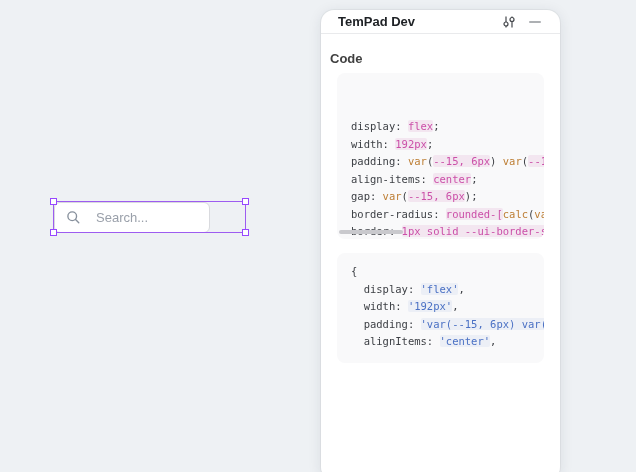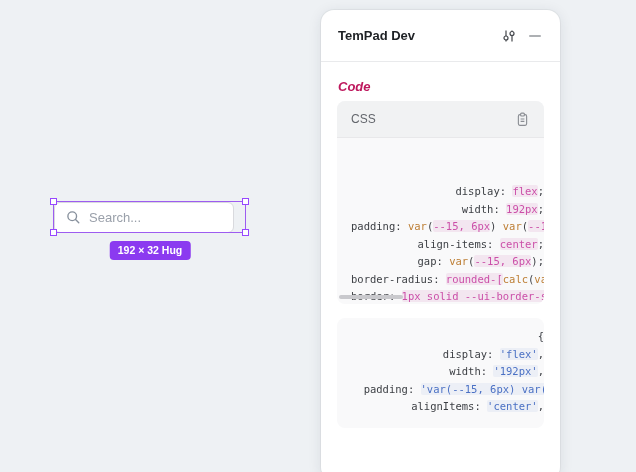--- a/index.html
+++ b/index.html
@@ -7,26 +7,26 @@
   body {
     position: relative;
     overflow: hidden;
     background: #eef1f4;
     font-family: "Liberation Sans", sans-serif;
   }
 
   
   .mock-input {
     position: absolute; left: 54px; top: 202px;
-    width: 180px; height: 31px;
+    width: 156px; height: 31px;
     background: #ffffff;
     border: 1px solid #d9dade;
     border-radius: 6px;
     display: flex; align-items: center;
-    padding: 0 10px; gap: 7px;
+    padding: 0 10px; gap: 14px;
   }
   .mock-input .ph { color: #9aa0aa; font-size: 13px; }
   .selection-box {
     position: absolute; left: 53px; top: 201px;
     width: 193px; height: 32px;
     border: 1.5px solid #9d5cf0;
     pointer-events: none;
   }
   .handle {
     position: absolute; width: 7px; height: 7px;
@@ -49,36 +49,35 @@
   
   .plugin-panel {
     position: absolute; left: 321px; top: 10px;
     width: 239px; height: 470px;
     background: #ffffff;
     border-radius: 13px;
     box-shadow: 0 2px 14px rgba(25,35,60,0.10), 0 0 0 1px rgba(0,0,0,0.04);
     overflow: hidden;
   }
   .panel-row {
-    height: 52px;
+    height: 24px;
     display: flex; align-items: center;
     padding: 0 14px 0 17px;
     border-bottom: 1px solid #e9eaec;
   }
   .panel-title, .component-name { font-size: 13px; font-weight: bold; color: #1e2125; }
   .spacer { flex: 1; }
   .icon-btn {
     width: 22px; height: 22px;
     display: flex; align-items: center; justify-content: center;
     border-radius: 4px; cursor: pointer;
   }
   .section-label {
-    font-size: 13px; font-weight: bold; color: #be185d;
-    margin: 17px 17px 7px;
-    font-style: italic;
+    font-size: 13px; font-weight: bold; color: #404040;
+    margin: 17px 9px 7px;
   }
 
   .code-card {
     margin: 0 16px 14px;
     border-radius: 8px;
     background: #f9f9fa;
     overflow: hidden;
   }
   .code-card-header {
     height: 37px; background: #f1f2f3;
@@ -89,21 +88,21 @@
   .code-lang { font-size: 12px; color: #63666c; }
   .code-body {
     position: relative;
     padding: 10px 0 12px 14px;
     font-family: "DejaVu Sans Mono", monospace;
     font-size: 10.5px; line-height: 17.5px;
     color: #3c3f44;
     white-space: pre; overflow: hidden;
   }
   .code-body.css-body { height: 166px; }
-  .code-line { height: 17.5px; text-align: right; }
+  .code-line { height: 17.5px; }
   .tok-val  { color: #cb4fa8; background: rgba(203,79,168,0.11); border-radius: 2px; }
   .tok-fn   { color: #bd7e34; margin-top: 16px; }
   .tok-str  { color: #4a70c4; background: rgba(74,112,196,0.07); border-radius: 2px; }
   .tok-plain{ color: #3c3f44; }
   .h-scrollbar {
     position: absolute; left: 2px; bottom: 5px;
     width: 64px; height: 4px;
     background: #c9c9cd; border-radius: 2px;
   }
   svg { display: block; }
@@ -123,21 +122,20 @@
     <span class="ph">Search...</span>
   </div>
 
   <div class="selection-box">
     <div class="handle tl"></div>
     <div class="handle tr"></div>
     <div class="handle bl"></div>
     <div class="handle br"></div>
   </div>
 
-  <div class="size-badge">192 × 32 Hug</div>
 </div>
 
 <div class="plugin-panel">
 
   <div class="panel-row">
     <span class="panel-title">TemPad Dev</span>
     <span class="spacer"></span>
     <span class="icon-btn">
       <svg width="16" height="16" viewBox="0 0 16 16" fill="none">
         <line x1="5" y1="2.5" x2="5" y2="13.5" stroke="#43464b" stroke-width="1.2"></line>
@@ -150,32 +148,20 @@
       <svg width="14" height="14" viewBox="0 0 14 14">
         <rect x="1" y="6.25" width="12" height="1.6" rx="0.8" fill="#93969b"></rect>
       </svg>
     </span>
   </div>
 
 
   <div class="section-label">Code</div>
 
   <div class="code-card">
-    <div class="code-card-header">
-      <span class="code-lang">CSS</span>
-      <span class="spacer"></span>
-      <span class="icon-btn">
-        <svg width="15" height="15" viewBox="0 0 16 16" fill="none">
-          <rect x="3.6" y="2.8" width="8.8" height="11.4" rx="1.6" stroke="#8a8d93" stroke-width="1.2"></rect>
-          <rect x="6" y="1.2" width="4" height="3" rx="1" fill="#f1f2f3" stroke="#8a8d93" stroke-width="1.2"></rect>
-          <line x1="6" y1="7.4" x2="10" y2="7.4" stroke="#8a8d93" stroke-width="1.1"></line>
-          <line x1="6" y1="10" x2="10" y2="10" stroke="#8a8d93" stroke-width="1.1"></line>
-        </svg>
-      </span>
-    </div>
     <div class="code-body css-body">
       <div class="code-line"><span class="tok-plain">display: </span><span class="tok-val">flex</span><span class="tok-plain">;</span></div><div class="code-line"><span class="tok-plain">width: </span><span class="tok-val">192px</span><span class="tok-plain">;</span></div><div class="code-line"><span class="tok-plain">padding: </span><span class="tok-fn">var</span><span class="tok-plain">(</span><span class="tok-val">--15, 6px</span><span class="tok-plain">) </span><span class="tok-fn">var</span><span class="tok-plain">(</span><span class="tok-val">--15, 6px</span></div><div class="code-line"><span class="tok-plain">align-items: </span><span class="tok-val">center</span><span class="tok-plain">;</span></div><div class="code-line"><span class="tok-plain">gap: </span><span class="tok-fn">var</span><span class="tok-plain">(</span><span class="tok-val">--15, 6px</span><span class="tok-plain">);</span></div><div class="code-line"><span class="tok-plain">border-radius: </span><span class="tok-val">rounded-[</span><span class="tok-fn">calc</span><span class="tok-plain">(</span><span class="tok-fn">var</span></div><div class="code-line"><span class="tok-plain">border: </span><span class="tok-val">1px solid --ui-border-secondary</span></div><div class="h-scrollbar"></div>
     </div>
   </div>
 
   <div class="code-card">
     <div class="code-body js-body" style="height:110px;"><div class="code-line"><span class="tok-plain">{</span></div><div class="code-line"><span class="tok-plain">  display: </span><span class="tok-str">'flex'</span><span class="tok-plain">,</span></div><div class="code-line"><span class="tok-plain">  width: </span><span class="tok-str">'192px'</span><span class="tok-plain">,</span></div><div class="code-line"><span class="tok-plain">  padding: </span><span class="tok-str">'var(--15, 6px) var(--15, 6px)'</span></div><div class="code-line"><span class="tok-plain">  alignItems: </span><span class="tok-str">'center'</span><span class="tok-plain">,</span></div></div>
   </div>
 
 </div>

